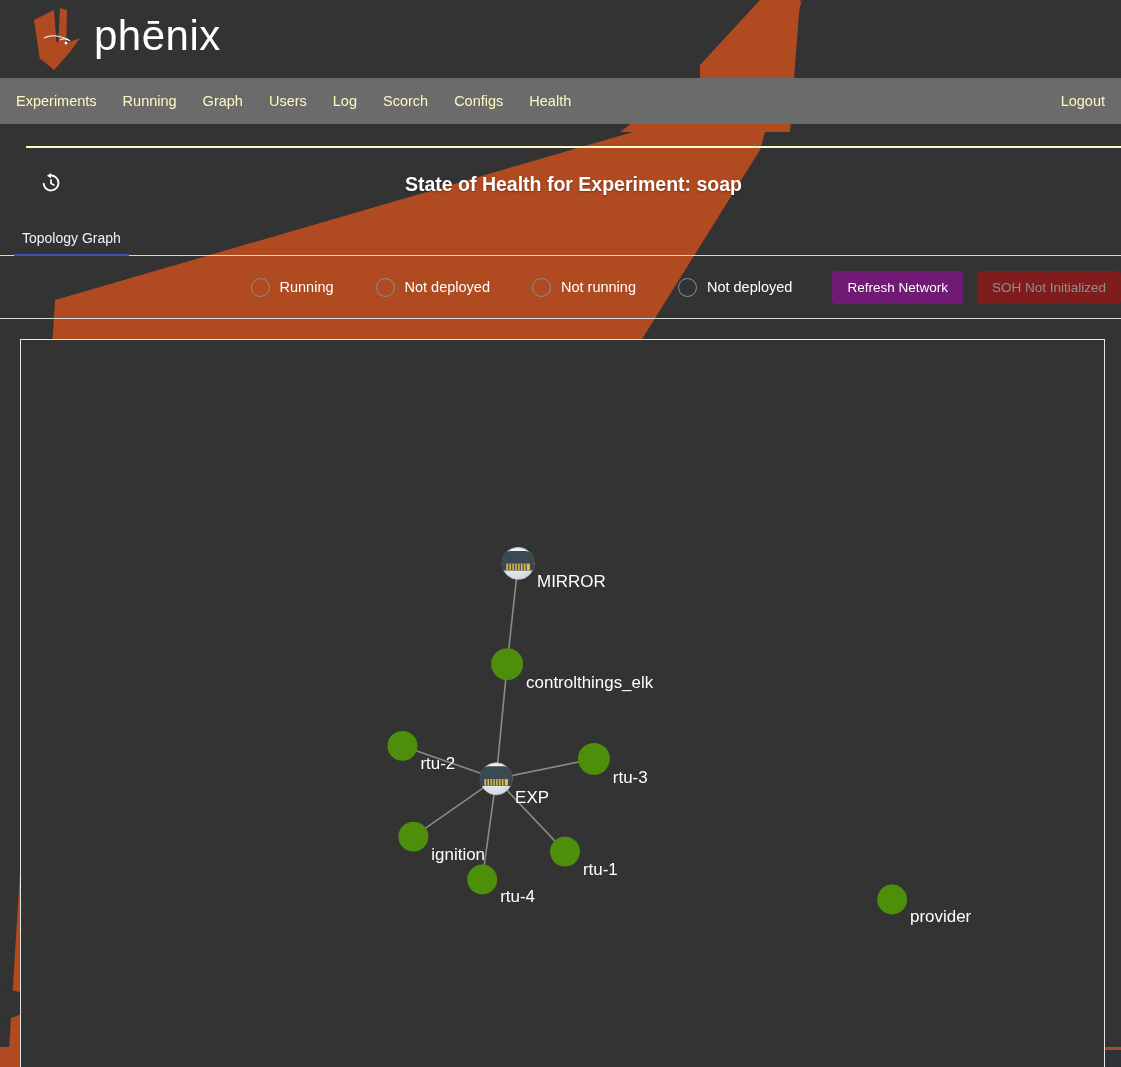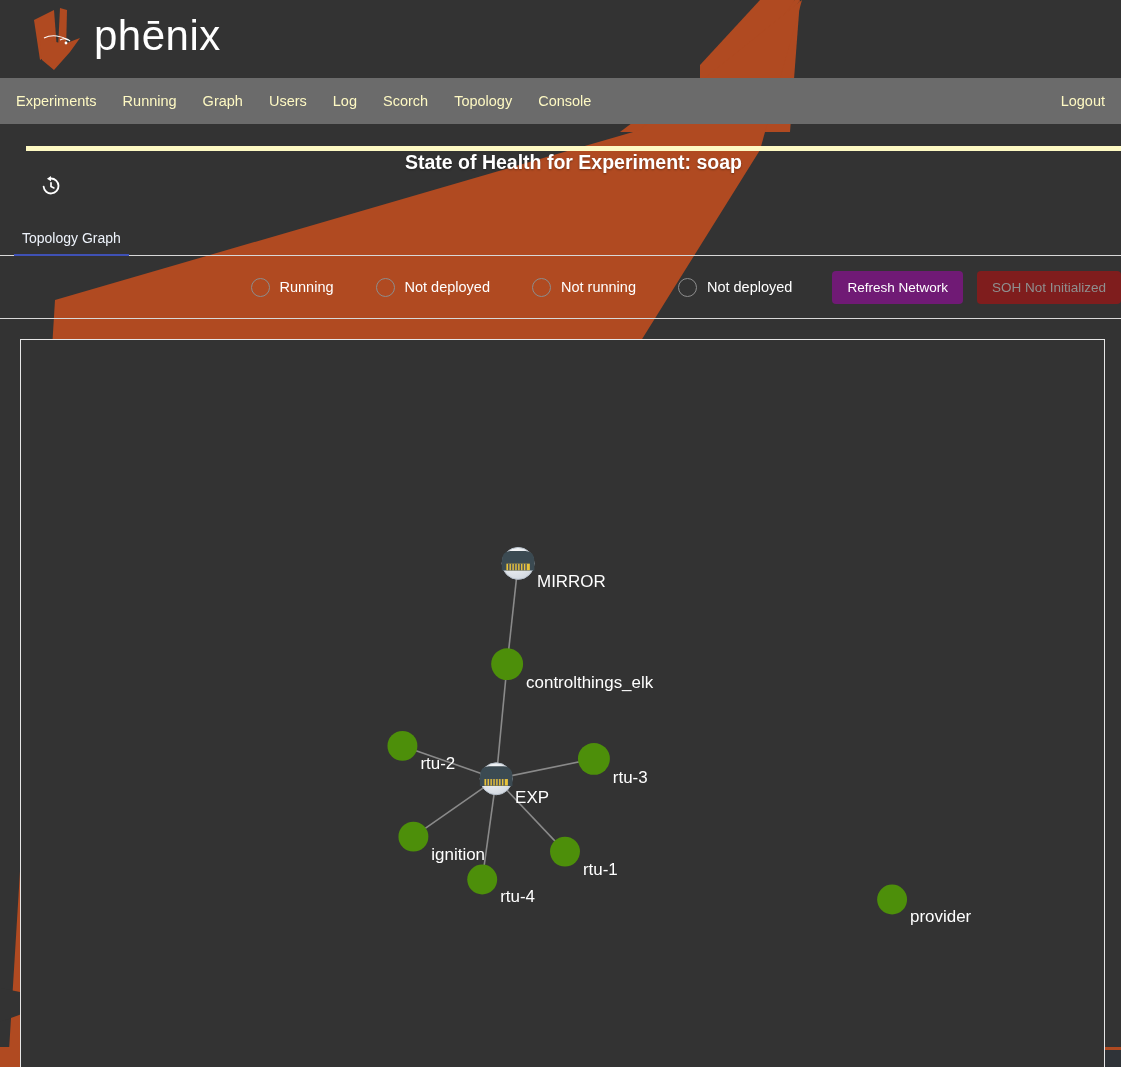--- a/index.html
+++ b/index.html
@@ -70,23 +70,23 @@
   #nav-spacer { flex: 1; }
 
   
   #nav-gap { position: relative; z-index: 0; height: 22px; }
 
   
   #title-block {
     position: relative;
     z-index: 2;
     height: 74px;
-    border-top: 5px solid #fef9c3;
-    display: flex;
-    align-items: flex-start;
+    border-top: 2px solid #fef9c3;
+    display: flex;
+    align-items: center;
     margin-left: 26px;
   }
   #history-btn {
     position: absolute;
     left: 8px; top: 18px;
     width: 34px; height: 34px;
     display: flex; align-items: center; justify-content: center;
     cursor: pointer;
     background: transparent;
     border: none;
@@ -233,22 +233,22 @@
     <div id="brand-name">phēnix</div>
   </div>
 
   <div id="navbar">
     <a class="nav-link">Experiments</a>
     <a class="nav-link">Running</a>
     <a class="nav-link">Graph</a>
     <a class="nav-link">Users</a>
     <a class="nav-link">Log</a>
     <a class="nav-link">Scorch</a>
-    <a class="nav-link">Topology</a>
-    <a class="nav-link">Console</a>
+    <a class="nav-link">Configs</a>
+    <a class="nav-link">Health</a>
     <div id="nav-spacer"></div>
     <a class="nav-link">Logout</a>
   </div>
 
   <div id="nav-gap"></div>
 
   <div id="title-block">
     <button id="history-btn" title="history">
       <svg width="26" height="26" viewBox="0 0 26 26">
         <path d="M13 4.2 A8.8 8.8 0 1 1 4.3 13.9" stroke="#ffffff" stroke-width="2.2" fill="none" stroke-linecap="round"></path>

